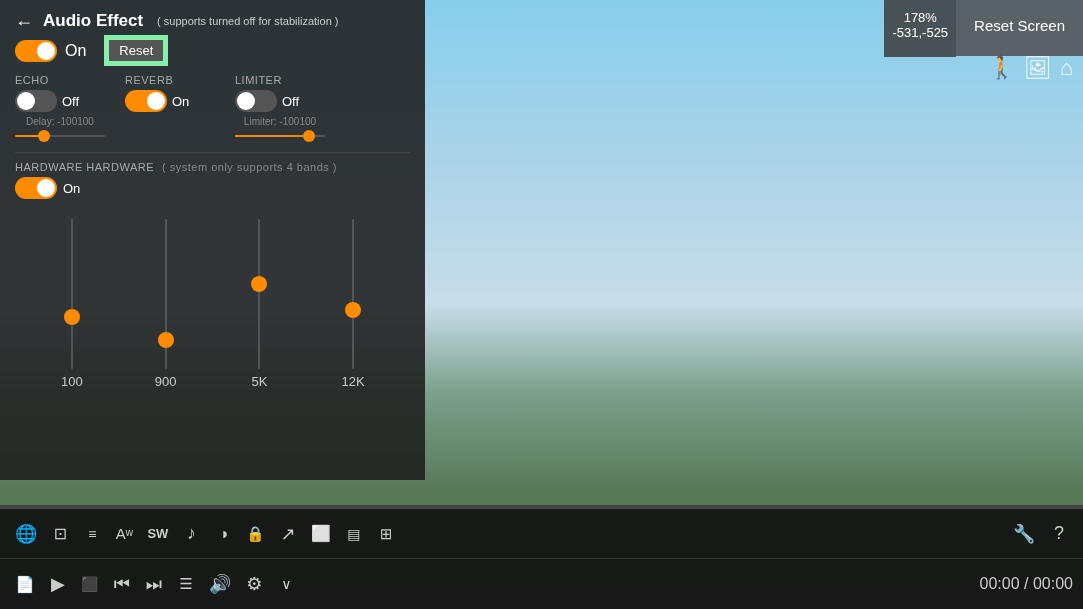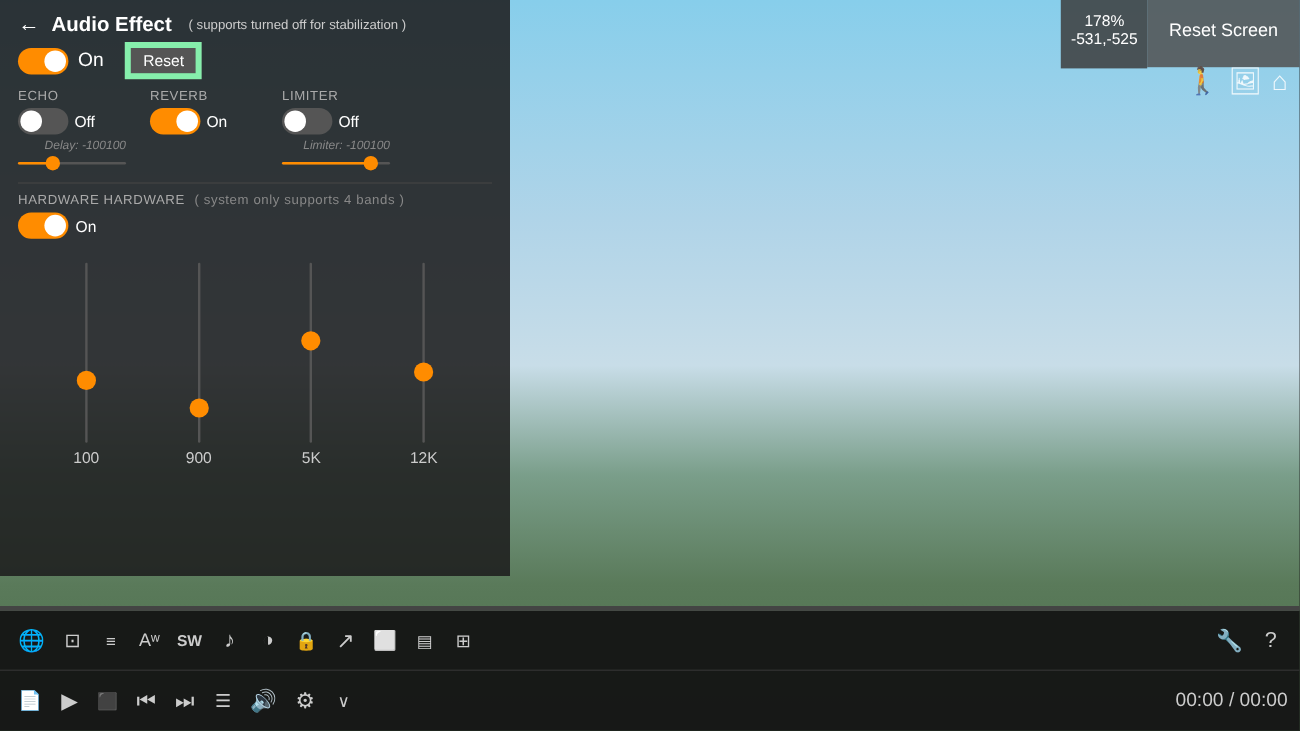--- a/index.html
+++ b/index.html
@@ -183,25 +183,24 @@
 
     
     .range-row {
       margin-top: 4px;
       font-size: 11px;
       color: #ccc;
     }
 
     .range-labels {
       display: flex;
-      justify-content: flex-end;
+      justify-content: center;
       font-size: 10px;
       color: #888;
       margin-bottom: 1px;
-      font-style: italic;
     }
 
     .slider-container {
       position: relative;
       height: 16px;
       display: flex;
       align-items: center;
     }
 
     .slider-track {

